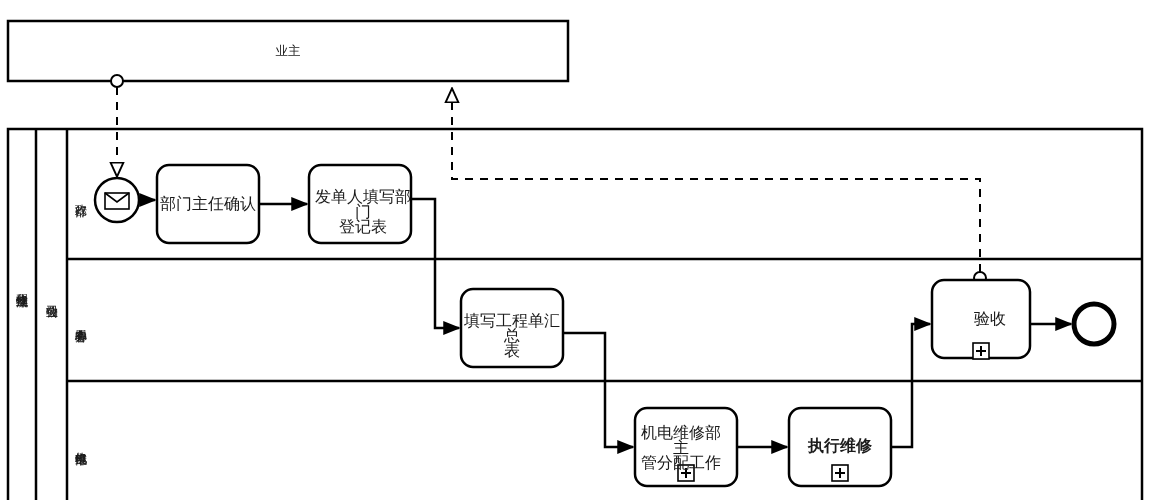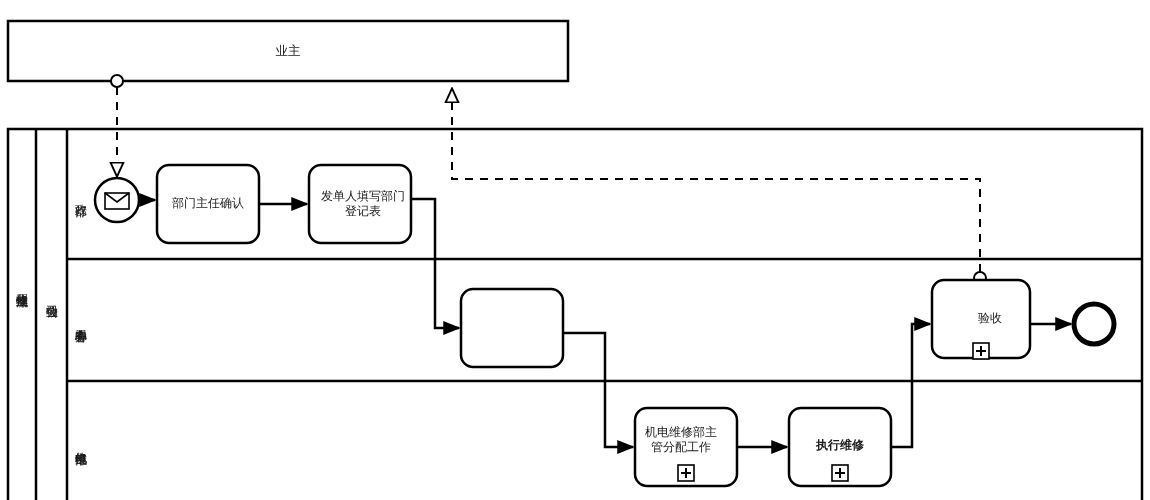--- a/index.html
+++ b/index.html
@@ -19,21 +19,21 @@
   svg.layer {
     position: absolute;
     left: 0;
     top: 0;
     width: 1150px;
     height: 500px;
   }
   .lbl {
     position: absolute;
     color: #1a1a1a;
-    font-size: 12px;
+    font-size: 16px;
     line-height: 15px;
     text-align: center;
     white-space: pre-line;
     pointer-events: none;
   }
   .lbl-vert {
     position: absolute;
     color: #1a1a1a;
     font-size: 12px;
     line-height: 14px;
@@ -169,20 +169,22 @@
 
   <div class="lbl-vert" style="left:74px; top:307px; transform:translateY(-50%);">客户服务中心</div>
 
   <div class="lbl-vert" style="left:74px; top:430px; transform:translateY(-50%);">机电维修部</div>
 
   <div class="lbl" style="left:157px; top:183px; width:102px;">部门主任确认</div>
 
   <div class="lbl" style="left:309px; top:176px; width:108px;">发单人填写部门
 登记表</div>
 
+  <div class="lbl" style="left:459px; top:300px; width:106px;">填写工程单汇总
+表</div>
 
   <div class="lbl" style="left:635px; top:412px; width:92px;">机电维修部主
 管分配工作</div>
 
   <div class="lbl" style="left:789px; top:425px; width:102px;font-weight:bold;">执行维修</div>
 
   <div class="lbl" style="left:932px; top:298px; width:116px;">验收</div>
 
 </div>
 

